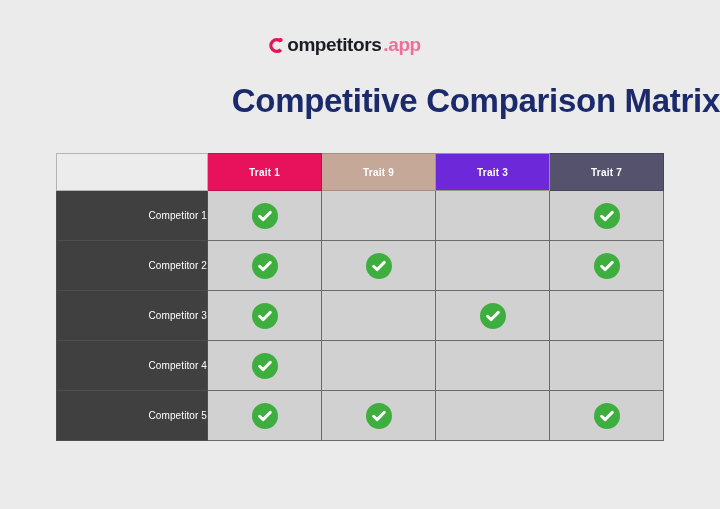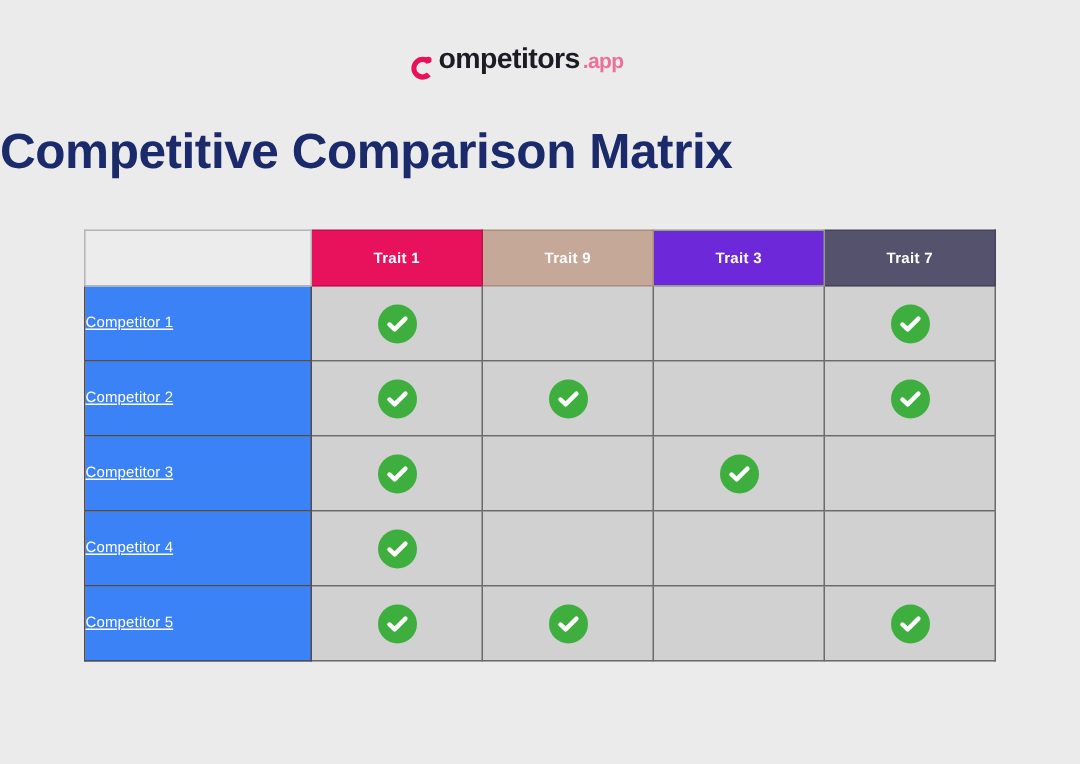--- a/index.html
+++ b/index.html
@@ -16,20 +16,21 @@
   }
 
   
   .logo-wrap {
     position: absolute;
     top: 30px;
     left: 0;
     width: 688px;
     height: 28px;
     display: flex;
+    align-items: center;
     justify-content: center;
   }
   .logo {
     display: flex;
     align-items: baseline;
     line-height: 1;
     letter-spacing: -0.2px;
   }
   .logo-c {
     position: relative;
@@ -40,34 +41,34 @@
     top: 1px;
   }
   .logo-c svg { display: block; }
   .logo-main {
     font-size: 19px;
     font-weight: bold;
     color: #1c1c24;
     letter-spacing: -0.4px;
   }
   .logo-app {
-    font-size: 14px;
+    font-size: 19px;
     font-weight: bold;
     color: #ee6f9a;
     letter-spacing: -0.4px;
     margin-left: 2px;
   }
 
   
   .page-title {
     position: absolute;
     top: 82px;
     left: 0;
     width: 720px;
-    text-align: left;
+    text-align: right;
     font-size: 33px;
     font-weight: bold;
     color: #1b2a6b;
     letter-spacing: -0.3px;
   }
 
   
   .matrix {
     position: absolute;
     left: 56px;
@@ -98,28 +99,27 @@
     border: 1px solid #9a9a9a;
   }
   .head-t1 { background: #e8125c; border-color: #c00f4e; }
   .head-t2 { background: #c6a898; border-color: #a98d7e; }
   .head-t3 { background: #6d28d9; border-color: #8e9f80; }
   .head-t4 { background: #55526e; border-color: #46435c; }
 
   .row-label {
     width: 150px;
     height: 49px;
-    background: #3b82f6;
+    background: #404040;
     color: #ffffff;
     font-size: 10px;
-    text-align: left;
+    text-align: right;
     vertical-align: middle;
     border: 1px solid #4f4d4d;
     letter-spacing: 0.1px;
-    text-decoration: underline;
   }
   .data-cell {
     height: 49px;
     background: #d1d1d1;
     border: 1px solid #6b6b6b;
     text-align: center;
     vertical-align: middle;
   }
 
   .check {

